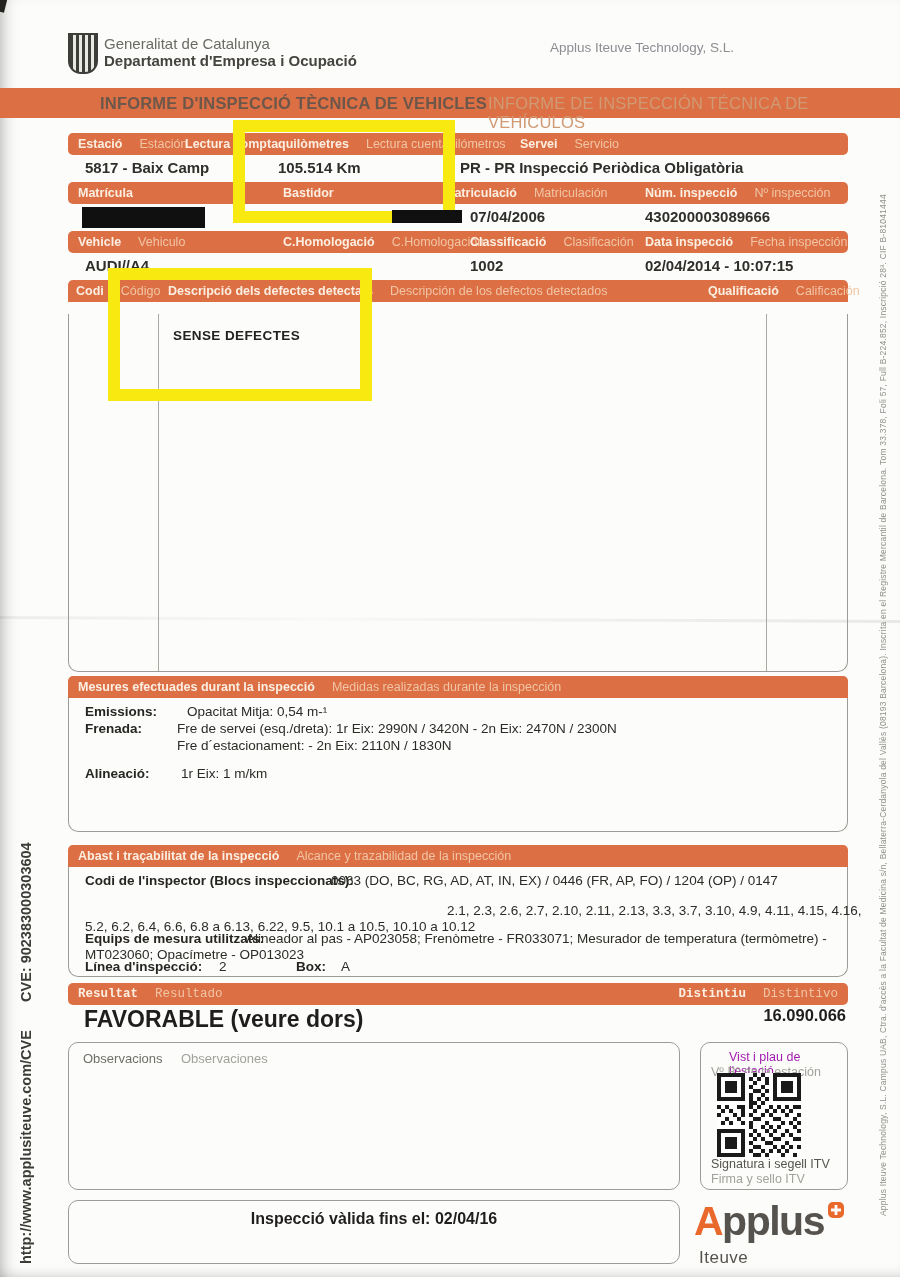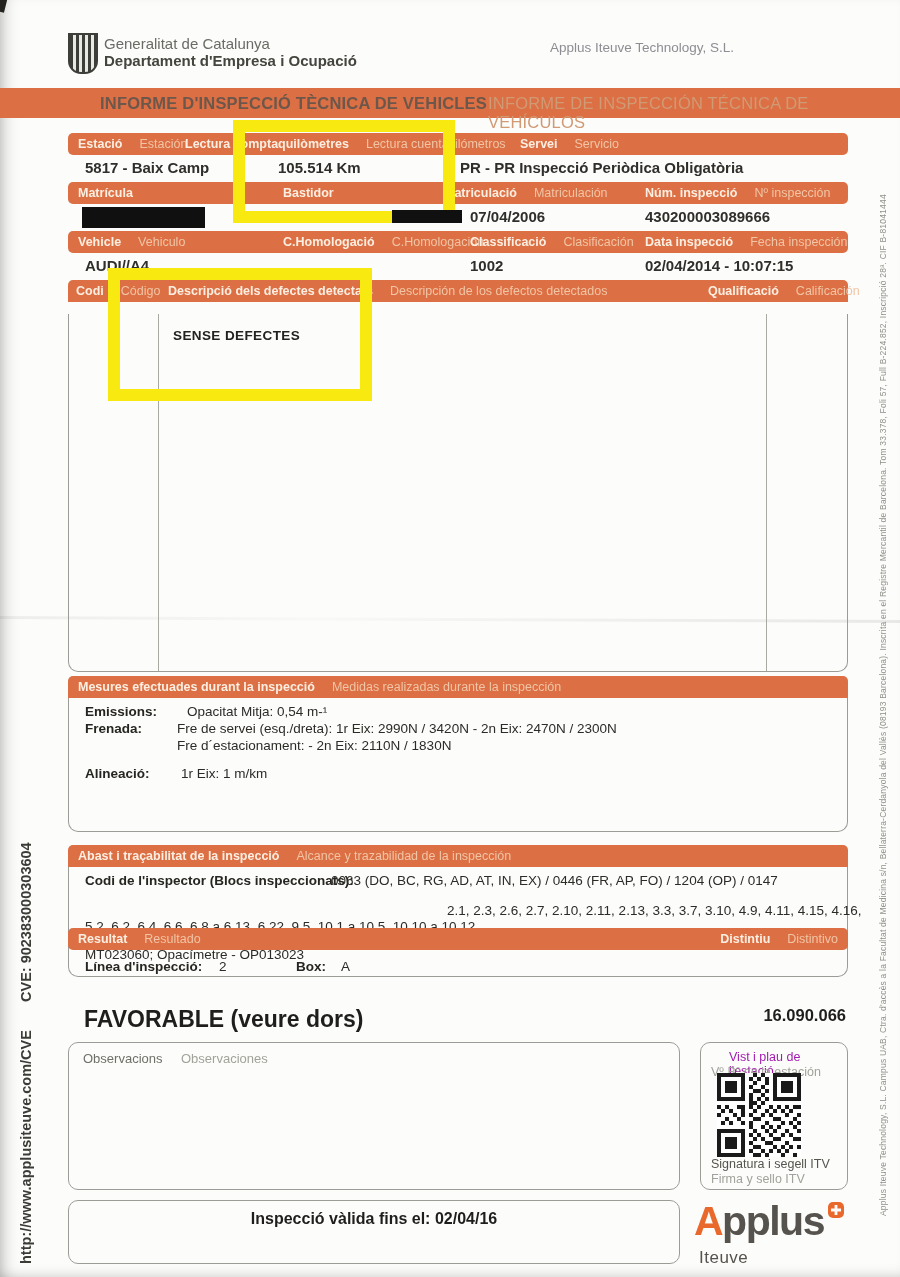--- a/index.html
+++ b/index.html
@@ -167,21 +167,21 @@
     <span class="mrow-text" style="left:16px;top:52px;">5.2, 6.2, 6.4, 6.6, 6.8 a 6.13, 6.22, 9.5, 10.1 a 10.5, 10.10 a 10.12</span>
     <span class="mrow-label" style="left:16px;top:64px;">Equips de mesura utilitzats:</span>
     <span class="mrow-text" style="left:177px;top:64px;">Alineador al pas - AP023058; Frenòmetre - FR033071; Mesurador de temperatura  (termòmetre) -</span>
     <span class="mrow-text" style="left:16px;top:80px;">MT023060; Opacímetre - OP013023</span>
     <span class="mrow-label" style="left:16px;top:92px;">Línea d'inspecció:</span>
     <span class="mrow-text" style="left:150px;top:92px;">2</span>
     <span class="mrow-label" style="left:227px;top:92px;">Box:</span>
     <span class="mrow-text" style="left:272px;top:92px;">A</span>
   </div>
 
-  <div class="abs band" style="top:928px;">
+  <div class="abs band" style="top:983px;font-family:Liberation Mono, monospace;">
     <span class="cell" style="left:10px;"><span class="lca">Resultat</span><span class="les">Resultado</span></span>
     <span class="cell" style="right:10px;"><span class="lca">Distintiu</span><span class="les">Distintivo</span></span>
   </div>
   <span class="abs favorable">FAVORABLE (veure dors)</span>
   <span class="abs distinctive">16.090.066</span>
 
   <div class="abs round-box obs-box">
     <span class="obs-ca">Observacions</span>
     <span class="obs-es">Observaciones</span>
   </div>

